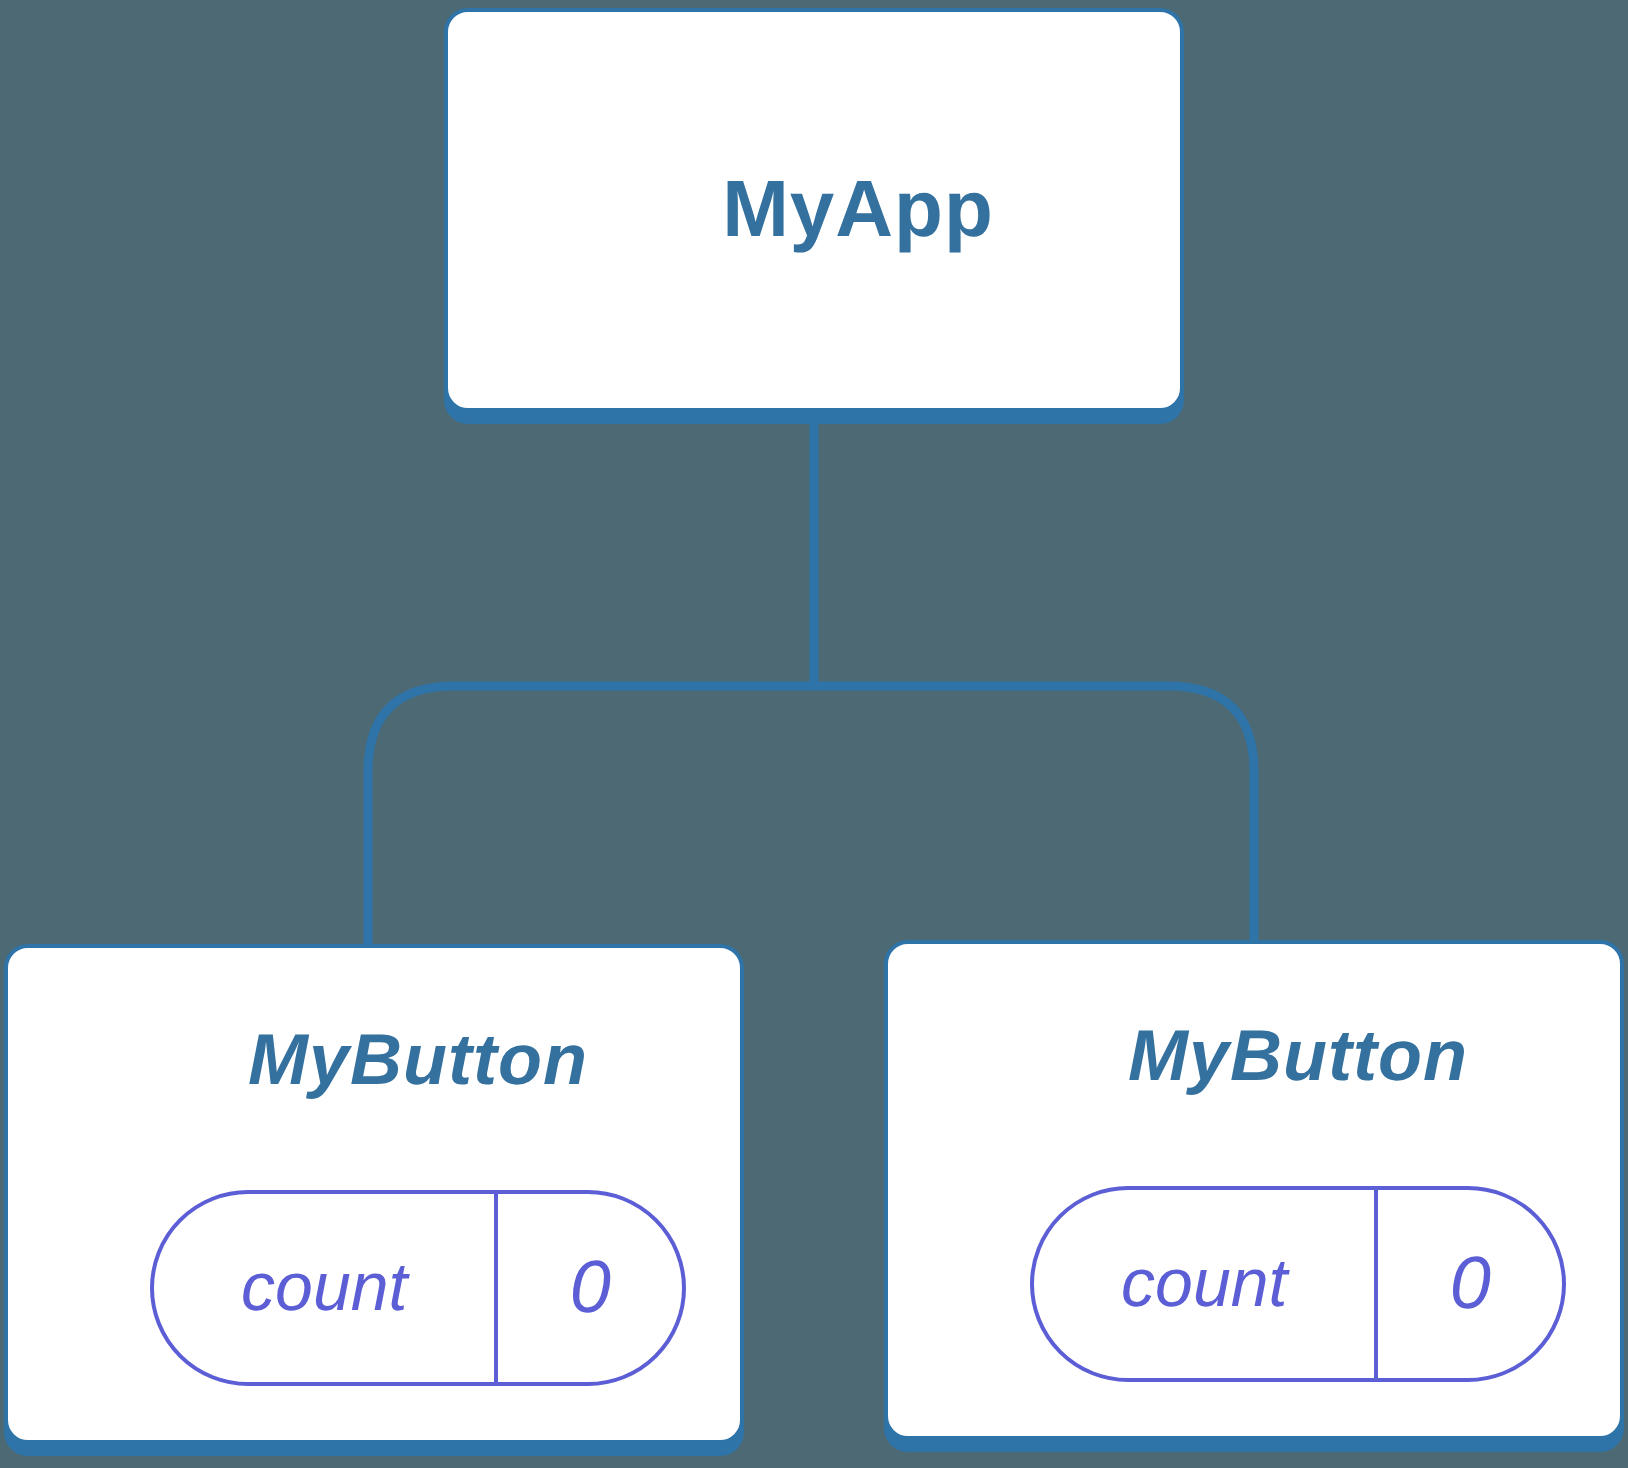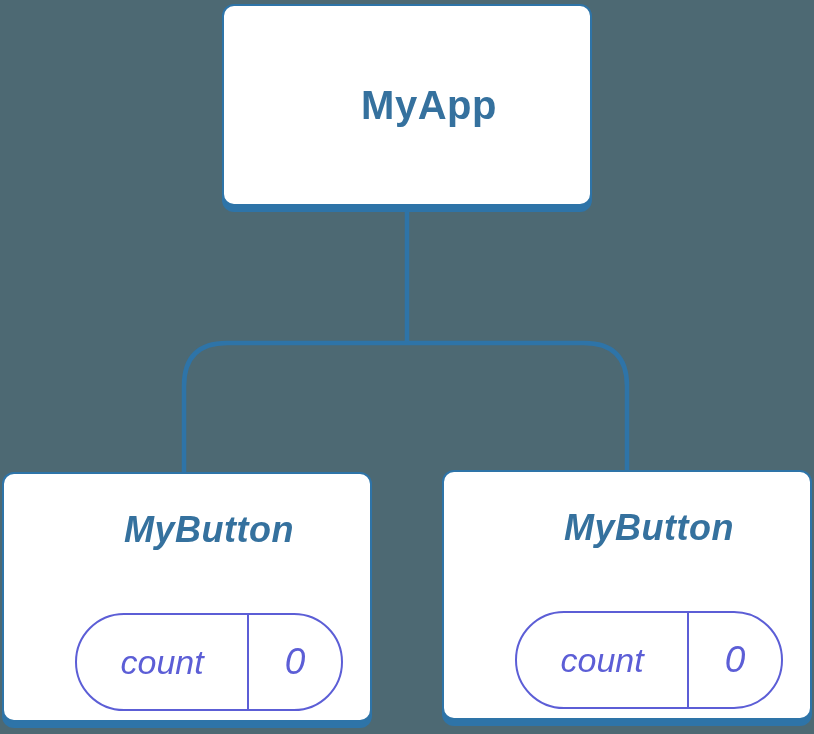--- a/index.html
+++ b/index.html
@@ -47,21 +47,21 @@
     font-weight: 600;
     letter-spacing: 0.5px;
   }
   .node.root .node-label { font-size: 40px; }
   .node.child .node-label {
     font-size: 36px;
     margin-top: 34px;
     line-height: 1.2;
   }
   .pill {
-    margin-top: 62px;
+    margin-top: 44px;
     width: 268px; height: 98px;
     box-sizing: border-box;
     border: 2px solid var(--state_accent, #5C5ED6);
     border-radius: 60px;
     display: flex;
     align-items: stretch;
     background: var(--node_background, #FFFFFF);
   }
   .pill-key-section {
     width: 64.5%;

